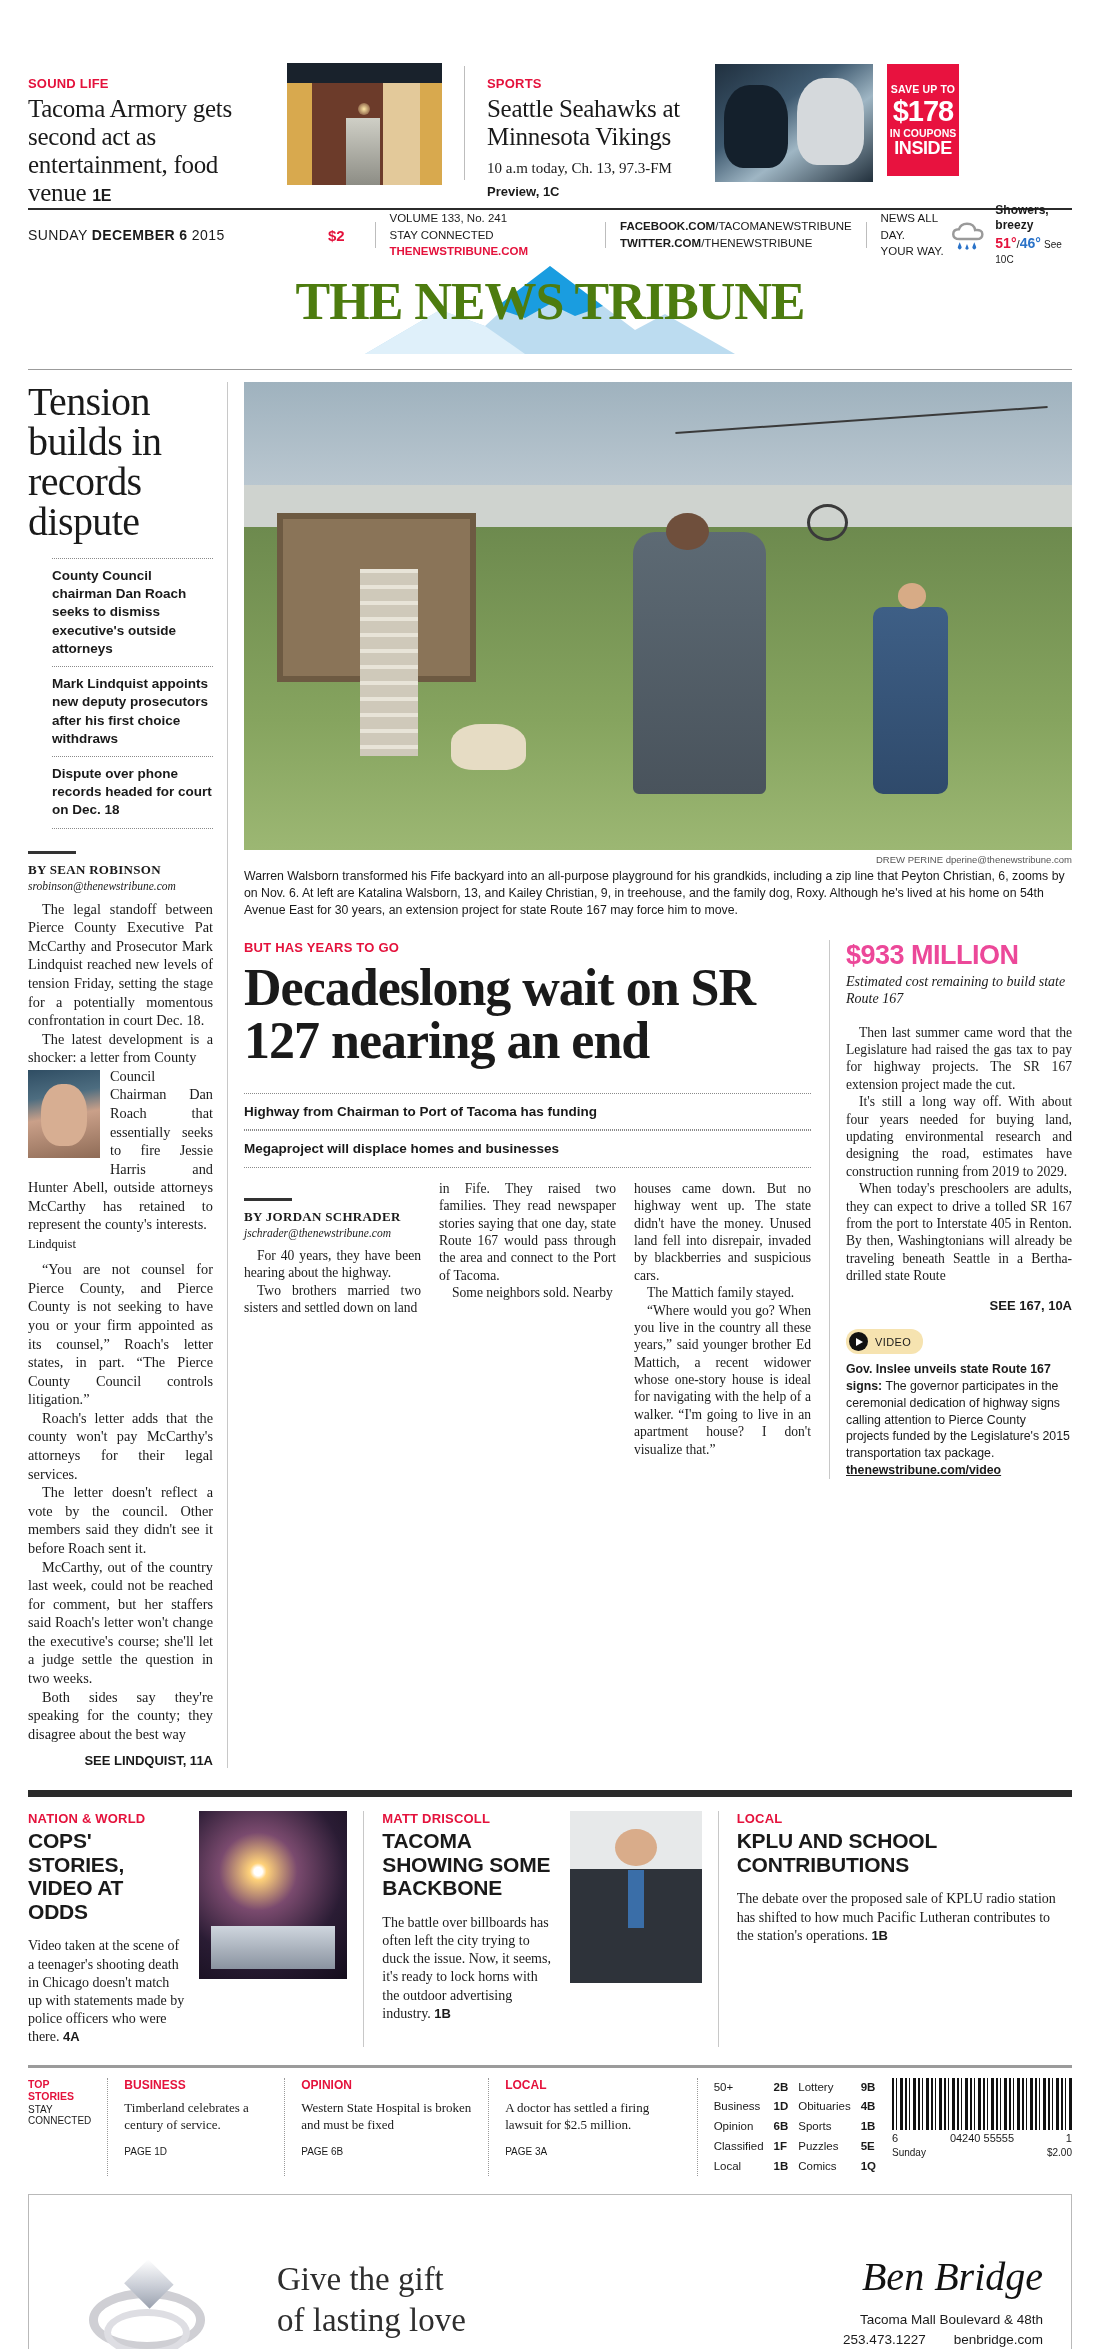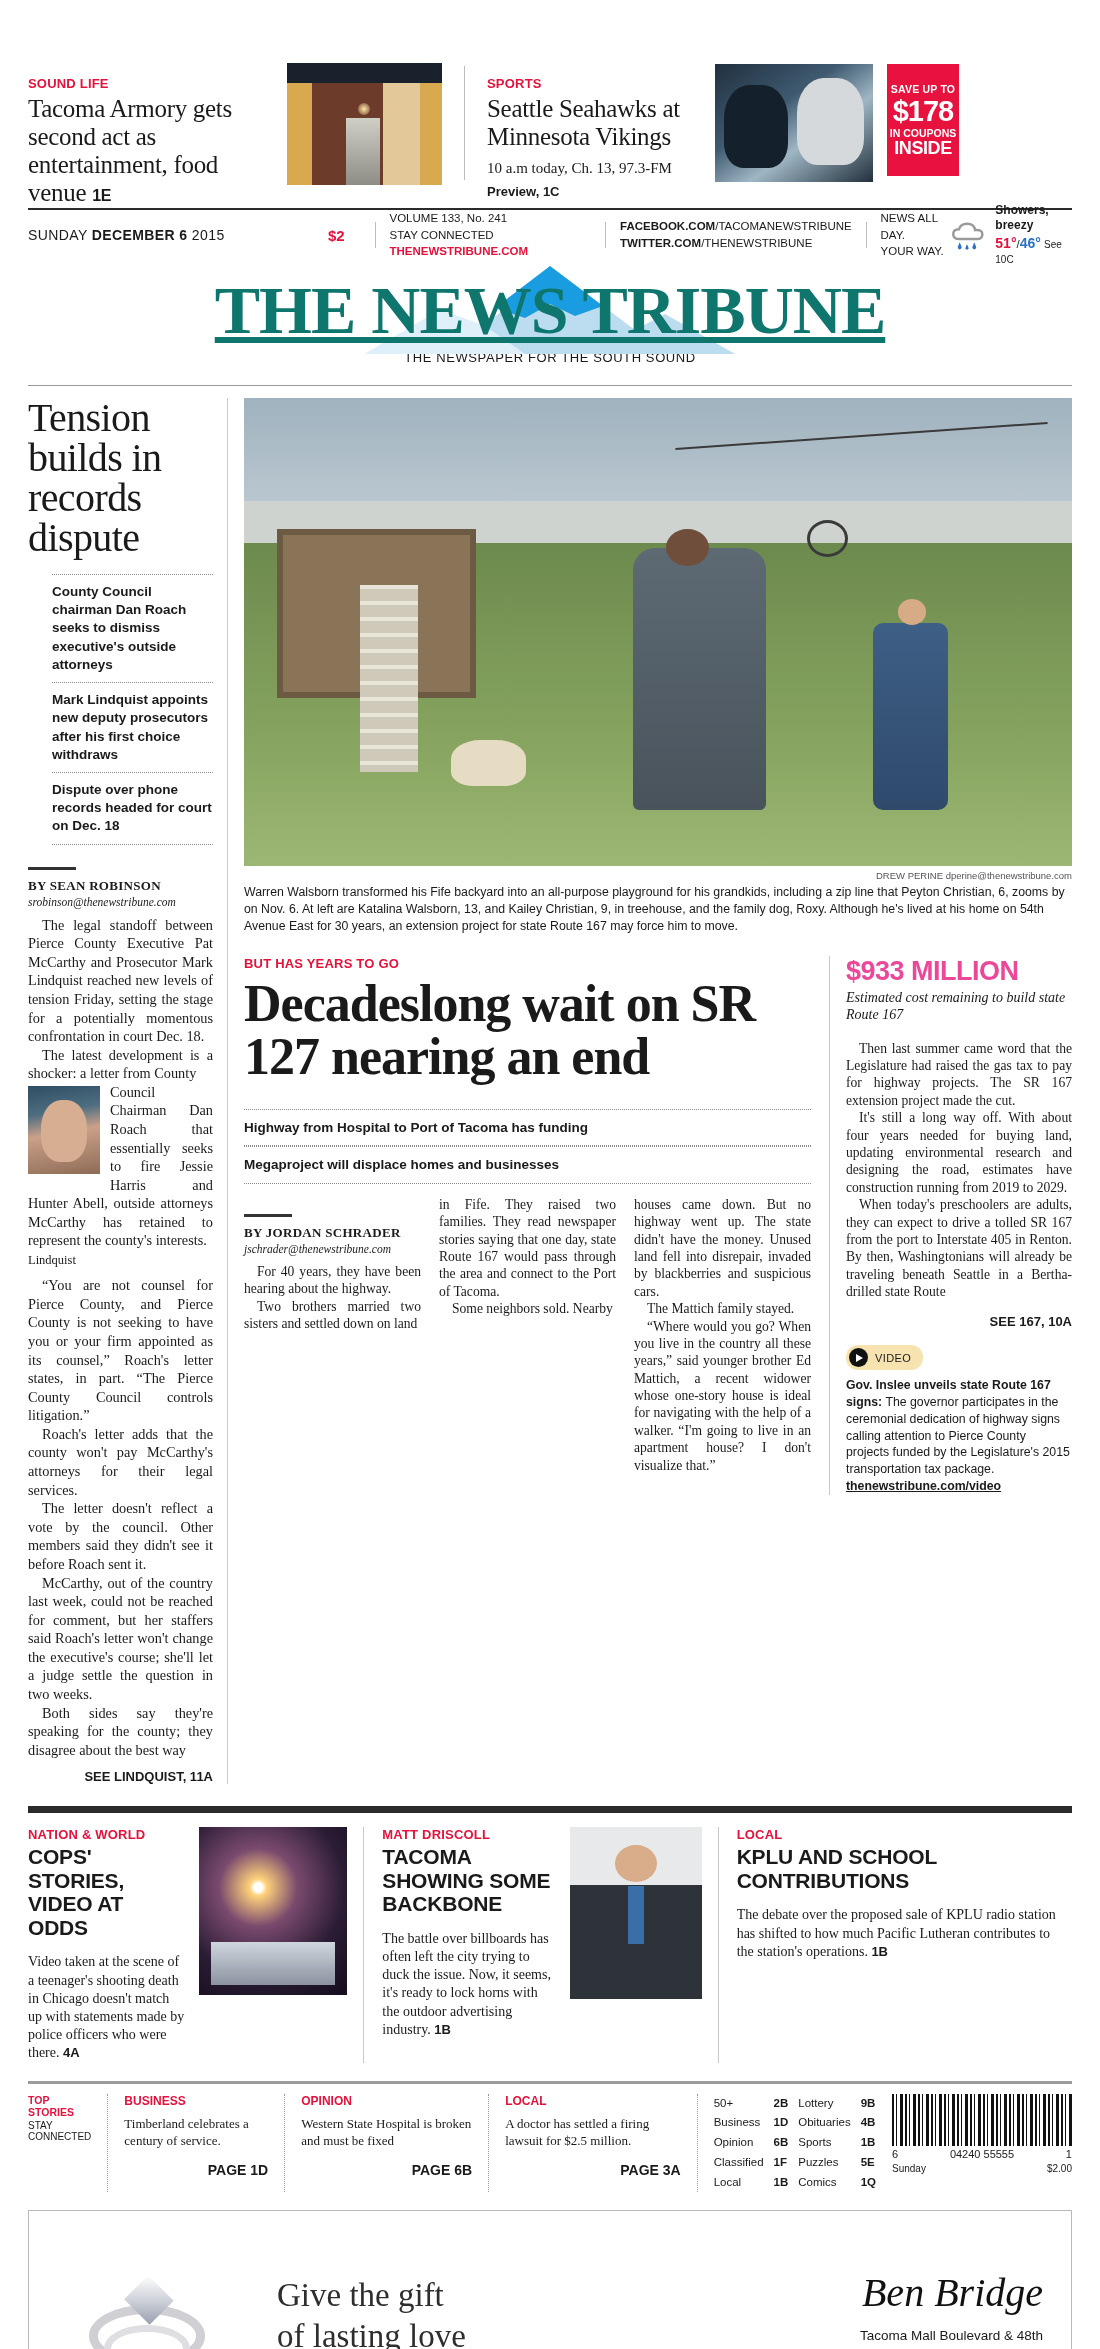--- a/index.html
+++ b/index.html
@@ -107,23 +107,22 @@
   
   .masthead { text-align: center; padding: 16px 0 6px; position: relative; }
   .mast-wrap { position: relative; display: inline-block; }
   .mast-mtn {
     position: absolute; left: 50%; top: -12px; transform: translateX(-50%);
     width: 430px; height: 96px; z-index: 0;
   }
   .mast-title {
     position: relative; z-index: 1;
     font-family: "Liberation Serif", serif; font-weight: bold;
-    font-size: 68px; letter-spacing: -1px; line-height: 1;
-    color: #0f766e;
-    text-decoration: underline;
+    font-size: 52px; letter-spacing: -1px; line-height: 1;
+    color: #4d7c0f;
   }
   .mast-tag {
     font-size: 13px; letter-spacing: .6px; margin-top: 6px; font-weight: normal;
     font-family: "Liberation Sans", sans-serif;
   }
   .rule-thin { height: 1px; background: #9b9b9b; margin-top: 14px; }
 
   
   .main { display: flex; margin-top: 12px; }
   .col-left { width: 200px; padding-right: 14px; border-right: 1px solid #c8c8c8; }
@@ -266,21 +265,21 @@
 
   
   .idx-rule { height: 3px; background:#9b9b9b; margin-top: 18px; }
   .indexbar { display:flex; margin-top: 10px; font-size: 11.5px; }
   .ib-col { padding-right: 16px; }
   .ib-col + .ib-col { border-left: 1px dotted #999; padding-left: 16px; }
   .ib-top .t1 { color:#e4123c; font-weight:bold; font-size:10.5px; }
   .ib-top .t2 { font-size:10px; margin-top:2px; }
   .ib-col .hd { color:#e4123c; font-weight:bold; font-size:12px; margin-bottom:7px; }
   .ib-col .bd { font-family:"Liberation Serif",serif; font-size:13px; line-height:1.35; }
-  .ib-col .pg { font-weight:bold; font-size:14px; margin-top:12px;text-align:right; }
+  .ib-col .pg { font-weight:normal; font-size:10px; margin-top:12px; }
   .ib-list { display:flex; gap: 10px; font-size:11.5px; }
   .ib-list .names div, .ib-list .pgs div { line-height:1.72; }
   .ib-list .pgs div { font-weight:bold; }
   .barcode { margin-left: auto; text-align:center; }
   .bc-bars {
     width: 180px; height: 52px;
     background: repeating-linear-gradient(to right,
       #111 0 2px, #fff 2px 4px, #111 4px 5px, #fff 5px 8px, #111 8px 11px, #fff 11px 13px);
   }
   .bc-nums { display:flex; justify-content:space-between; font-size:11px; margin-top:2px; width:180px;}
@@ -462,21 +461,21 @@
       <div class="photo-cap">Warren Walsborn transformed his Fife backyard into an all-purpose playground for his grandkids, including a zip line that Peyton Christian, 6, zooms by on Nov. 6. At left are Katalina Walsborn, 13, and Kailey Christian, 9, in treehouse, and the family dog, Roxy. Although he's lived at his home on 54th Avenue East for 30 years, an extension project for state Route 167 may force him to move.</div>
 
       <div class="sr-grid">
 
         <div class="sr-main">
           <div class="kicker">BUT HAS YEARS TO GO</div>
           <div class="sr-head">Decadeslong wait on SR 127 nearing an end</div>
 
           <div class="sr-bullets">
             <div class="dotted"></div>
-            <div class="b">Highway from Hospital to Port of Tacoma has funding</div>
+            <div class="b">Highway from Chairman to Port of Tacoma has funding</div>
             <div class="dotted"></div>
             <div class="dotted"></div>
             <div class="b">Megaproject will displace homes and businesses</div>
             <div class="dotted"></div>
           </div>
 
           <div class="cols2">
             <div>
               <div class="byline-rule" style="margin-top:18px"></div>
               <div class="byline">BY JORDAN SCHRADER</div>

